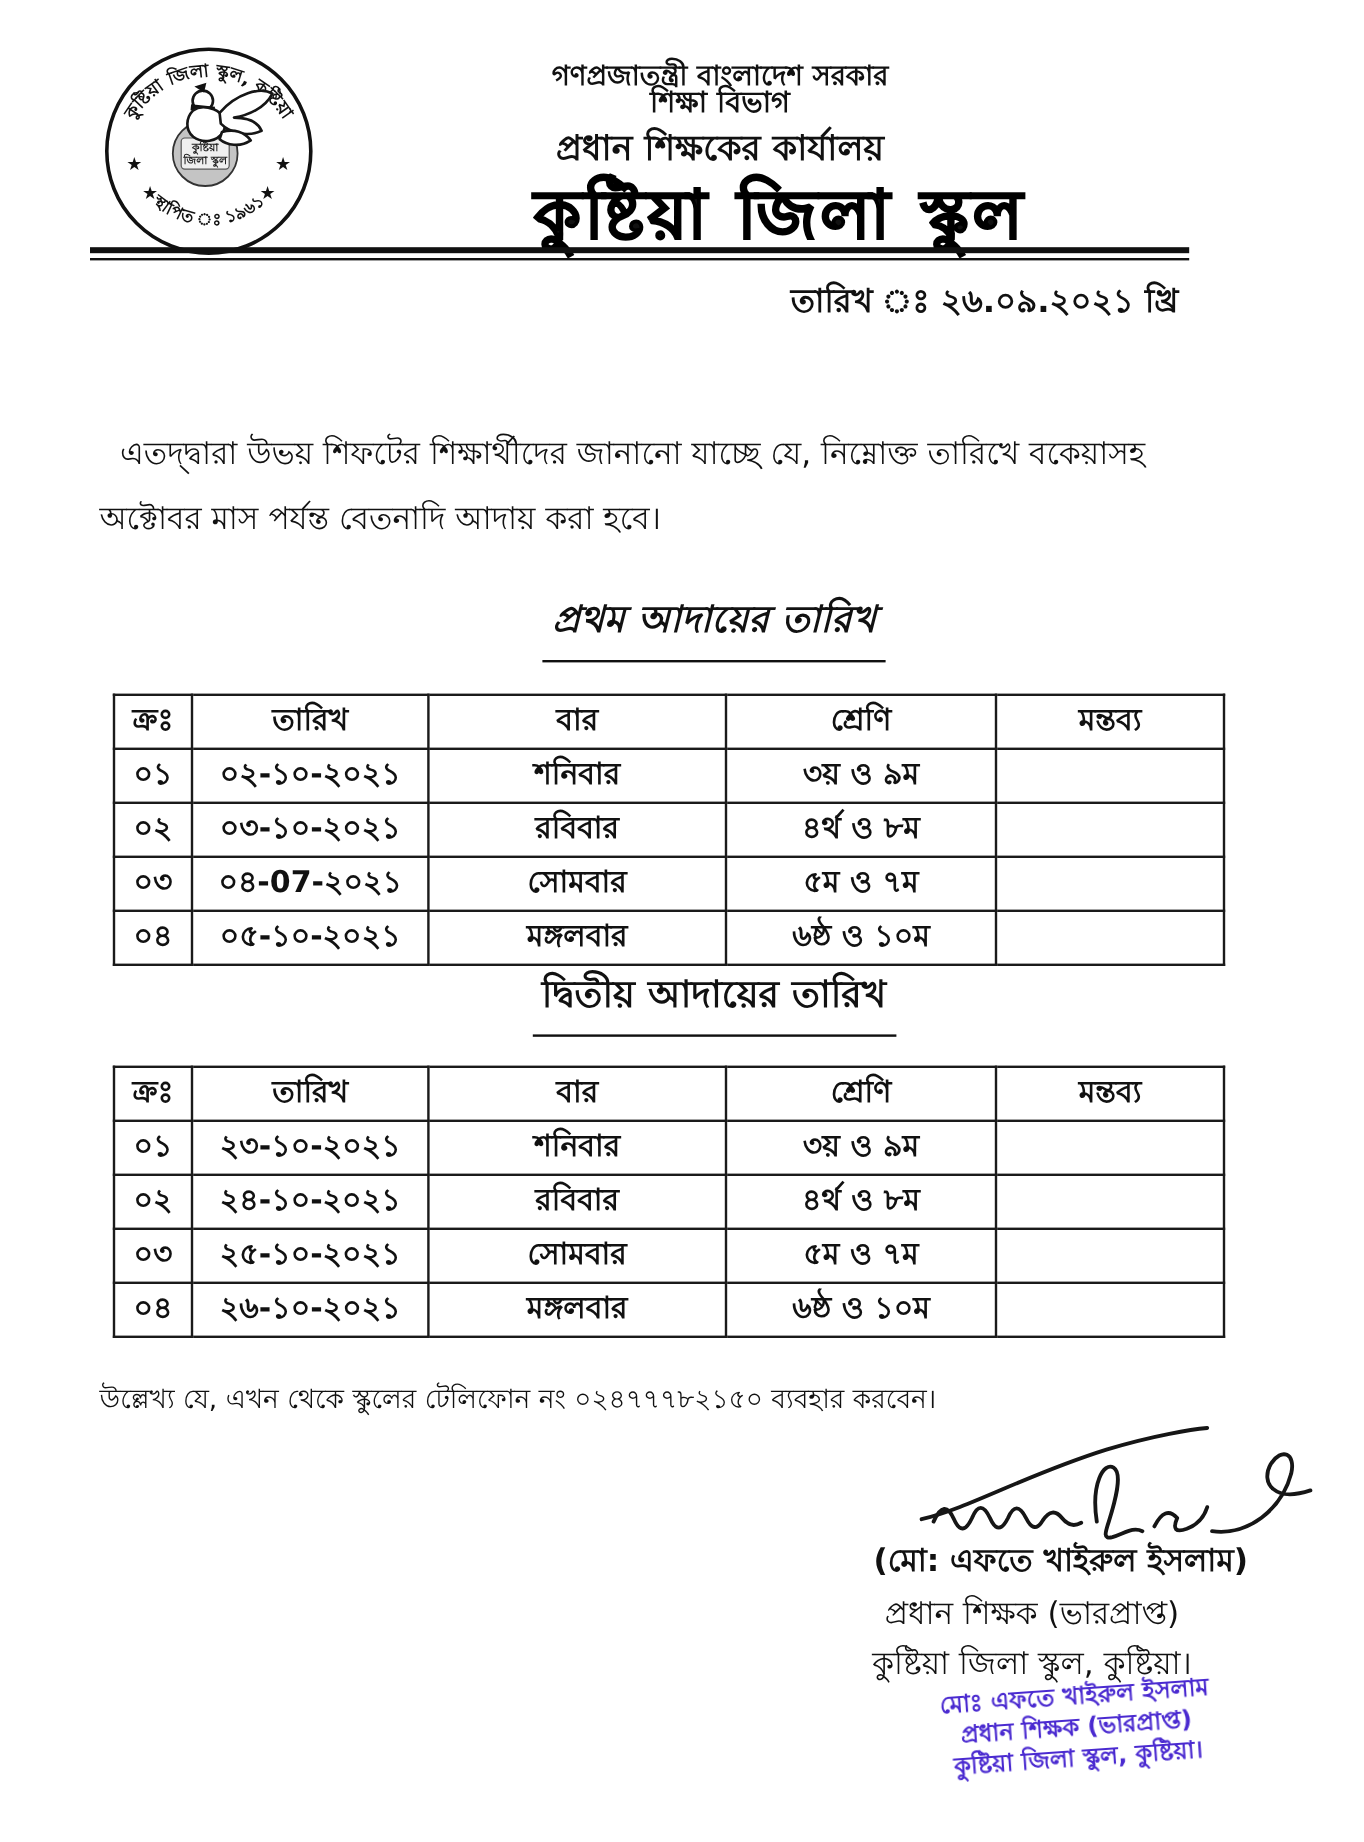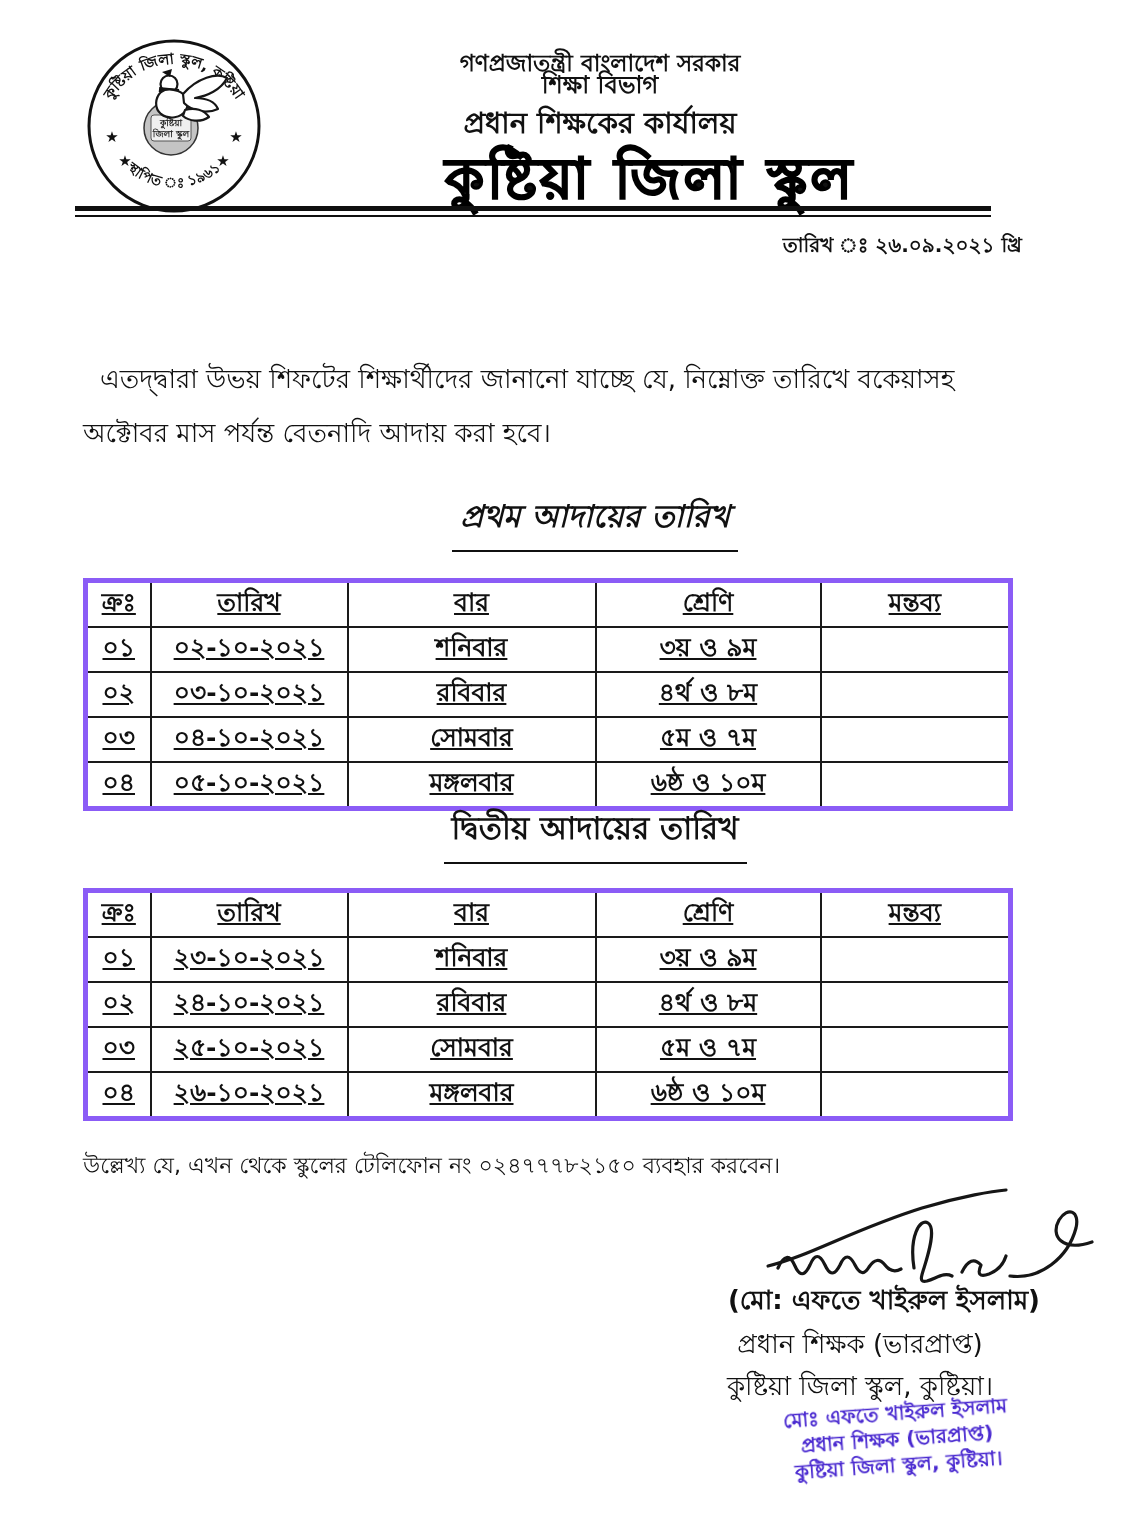--- a/index.html
+++ b/index.html
@@ -22,42 +22,41 @@
     position:absolute;left:300px;top:136px;width:700px;text-align:center;
     font-size:56px;font-weight:900;letter-spacing:3px;
     -webkit-text-stroke:1.5px #000;
     white-space:nowrap;
   }
   .double-rule{
     position:absolute;left:75px;top:206px;width:916px;height:4px;
     border-top:5px solid #101010;border-bottom:2px solid #101010;
   }
   .date-line{
-    position:absolute;left:612px;top:230px;width:410px;
-    text-align:right;font-size:20px;font-weight:700;
+    position:absolute;left:572px;top:230px;width:410px;
+    text-align:right;font-size:27px;font-weight:700;
   }
   
   .paragraph{
     position:absolute;left:83px;top:352px;width:945px;
     font-size:26px;line-height:54px;text-indent:17px;font-weight:500;
   }
   .section-title{
     position:absolute;left:53px;width:1084px;text-align:center;
   }
   .section-title span{
     display:inline-block;font-size:31px;font-weight:800;
     border-bottom:2px solid #101010;padding:0 8px 6px;
   }
   .st1{top:492px;font-style:italic;}
   .st2{top:804px;}
   table.sched{
-    position:absolute;left:83px;border-collapse:collapse;
+    position:absolute;left:94px;border-collapse:collapse;
     width:925px;table-layout:fixed;
-    border:5px solid #8b5cf6;
-    text-decoration:underline;
+    border:1px solid #8b5cf6;
   }
   .t1{top:578px;}
   .t2{top:888px;}
   table.sched th,table.sched td{
     border:2px solid #1a1a1a;text-align:center;vertical-align:middle;
     font-size:25px;font-weight:600;padding:0;
   }
   table.sched th{height:40px;}
   table.sched td{height:43px;margin-left:15px;}
   .c0{width:65px;}.c1{width:197px;}.c2{width:248px;}.c3{width:225px;}.c4{width:190px;}
@@ -156,21 +155,21 @@
         </tr>
         <tr>
           <td>০২</td>
           <td>০৩-১০-২০২১</td>
           <td>রবিবার</td>
           <td>৪র্থ ও ৮ম</td>
           <td></td>
         </tr>
         <tr>
           <td>০৩</td>
-          <td>০৪-১০-২০২১</td>
+          <td>০৪-07-২০২১</td>
           <td>সোমবার</td>
           <td>৫ম ও ৭ম</td>
           <td></td>
         </tr>
         <tr>
           <td>০৪</td>
           <td>০৫-১০-২০২১</td>
           <td>মঙ্গলবার</td>
           <td>৬ষ্ঠ ও ১০ম</td>
           <td></td>

